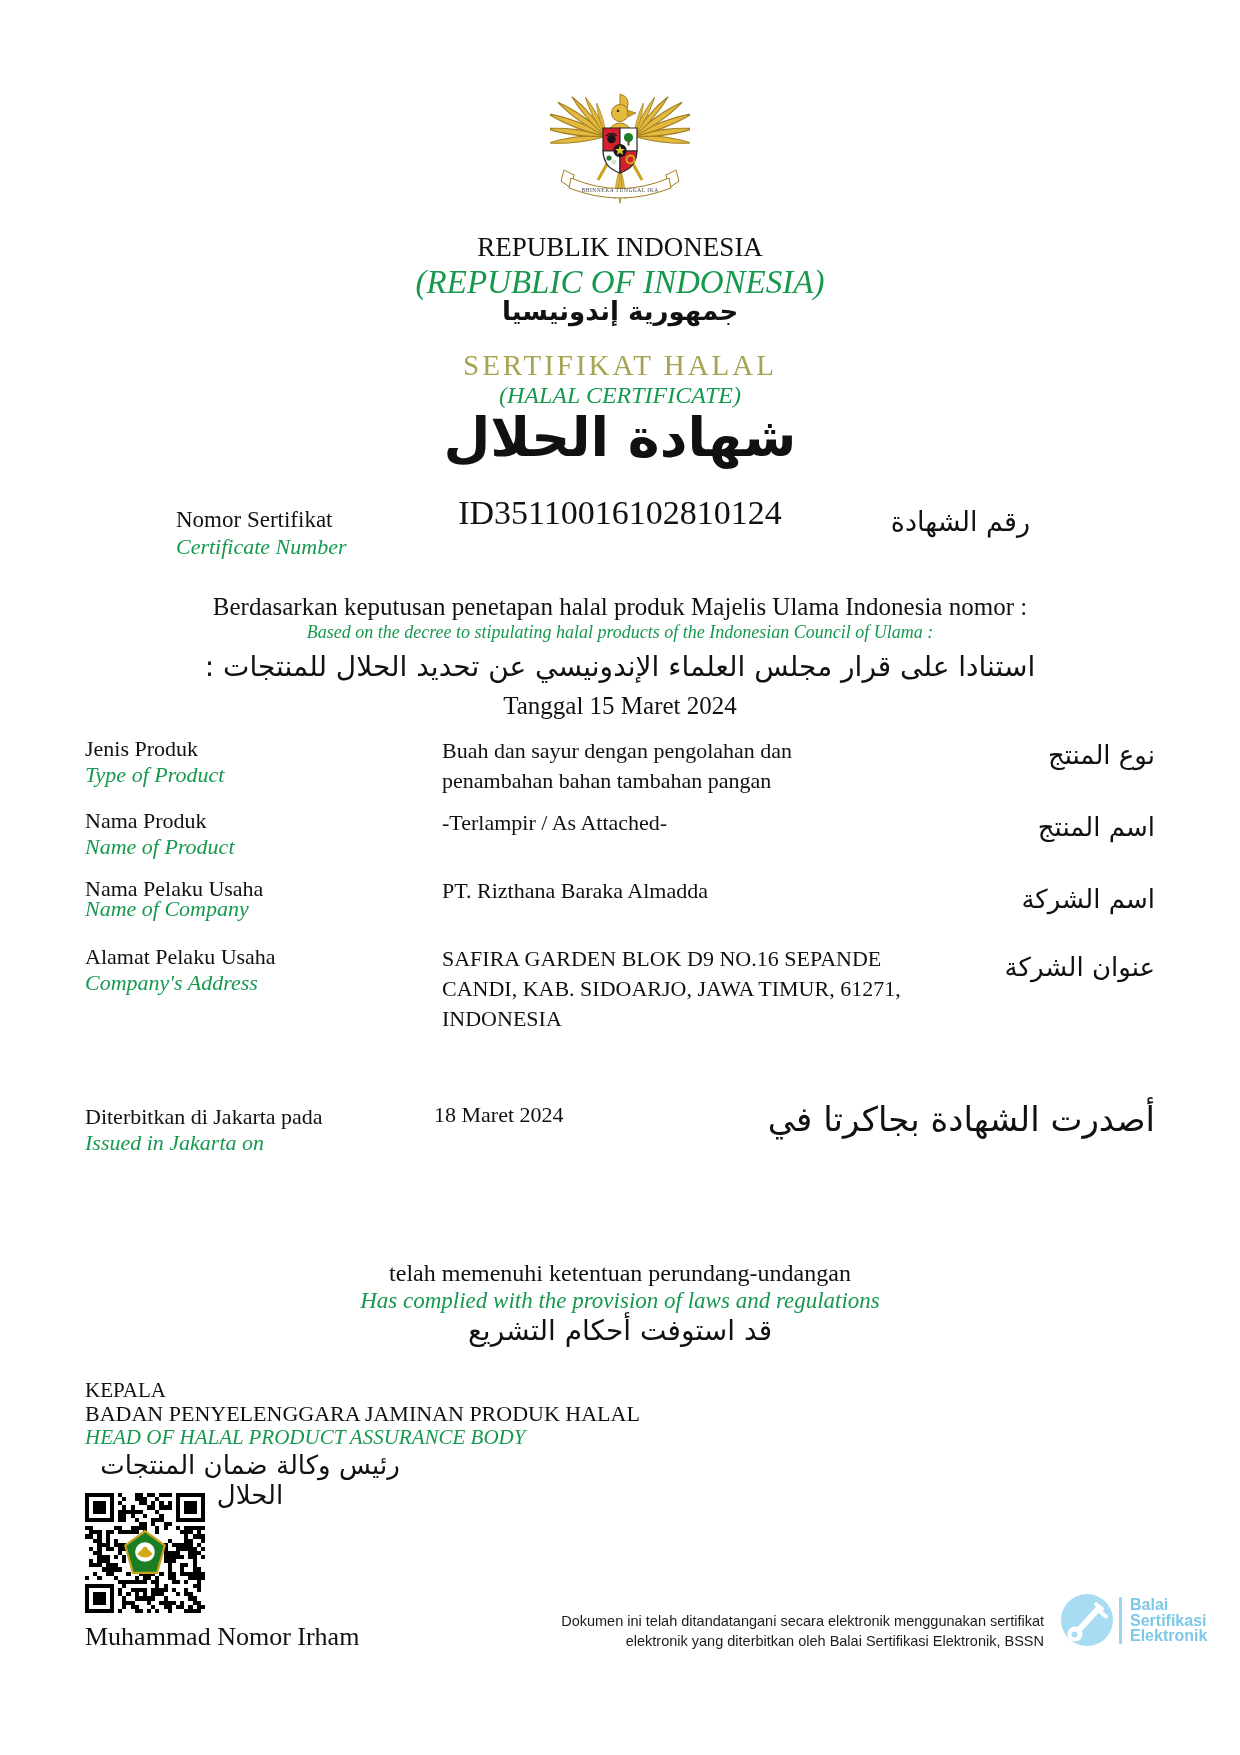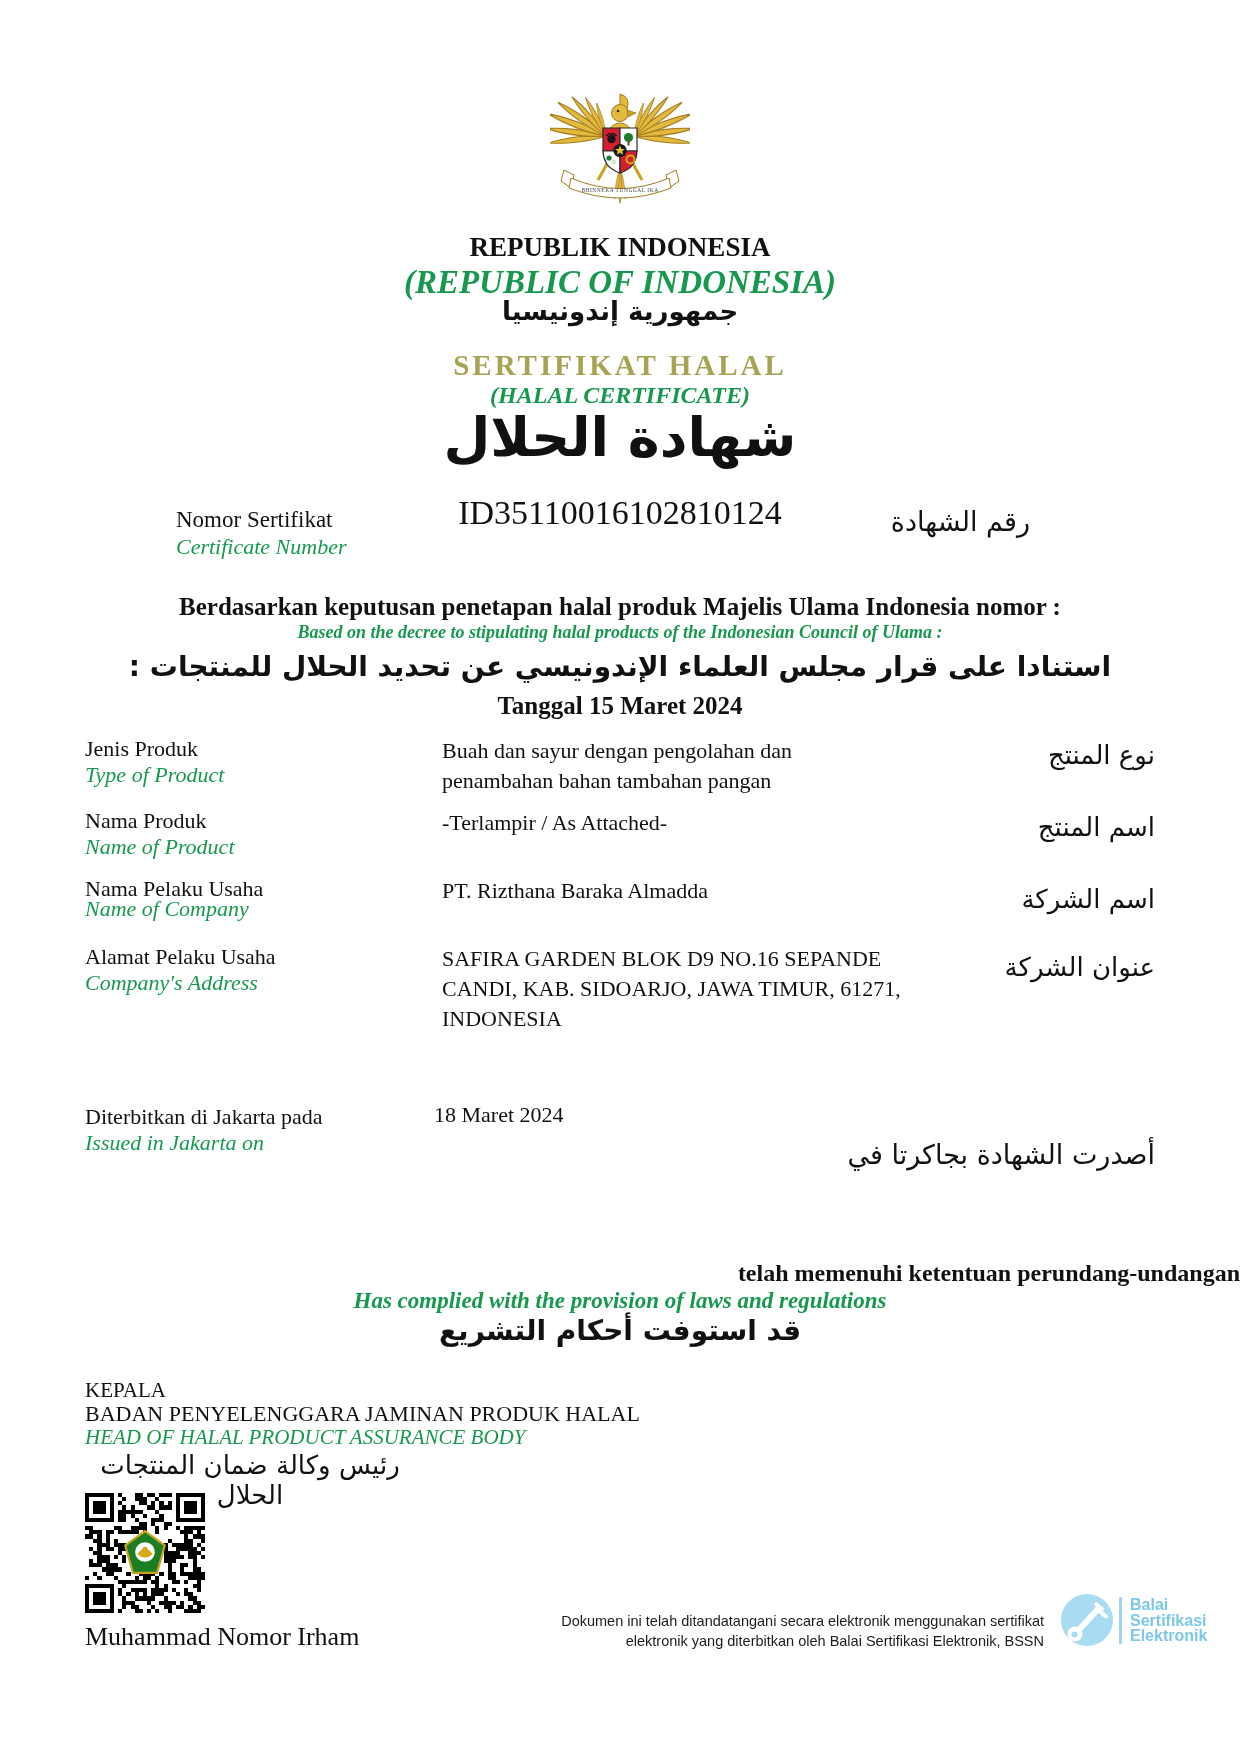--- a/index.html
+++ b/index.html
@@ -1,19 +1,19 @@
 <!DOCTYPE html>
 <html><head>
 <meta charset="utf-8">
 <style>
   html,body{margin:0;padding:0;background:#ffffff;}
   .page{position:relative;width:1240px;height:1755px;background:#ffffff;overflow:hidden;
         font-family:"Liberation Serif","DejaVu Serif",serif;color:#111;}
   .abs{position:absolute;}
-  .c{left:0;width:1240px;text-align:center;font-weight:bold;}
+  .c{left:0;width:1240px;text-align:center;}
   .green{color:#17984f;font-style:italic;}
   .gold{color:#a6a353;}
   .ar{font-family:"DejaVu Sans",sans-serif;direction:rtl;}
   .sans{font-family:"Liberation Sans","DejaVu Sans",sans-serif;}
   .row-label{font-size:22px;line-height:26px;text-align:right;}
   .row-label-en{font-size:22px;line-height:26px;}
   .row-value{font-size:22px;line-height:30px;}
   .row-ar{font-size:26px;line-height:30px;text-align:right;}
   .qr-wrap{left:85px;top:1493px;width:120px;height:120px;}
   .qr-wrap svg{display:block;}
@@ -152,24 +152,24 @@
     </div>
     <div class="abs row-ar ar" style="right:0;top:8px;width:280px;" dir="rtl">عنوان الشركة</div>
   </div>
 
   <div class="abs" style="left:85px;top:1104px;width:1070px;">
     <div class="abs row-label" style="left:0;top:0;">Diterbitkan di Jakarta pada</div>
     <div class="abs row-label-en green" style="left:0;top:26px;">Issued in Jakarta  on</div>
     <div class="abs row-value" style="left:349px;top:-4px;width:470px;">
       <div>18 Maret 2024</div>
     </div>
-    <div class="abs row-ar ar" style="right:0;top:0;width:420px;font-size:27px;margin-top:36px;" dir="rtl">أصدرت الشهادة بجاكرتا في</div>
-  </div>
-
-  <div class="abs c" style="top:1260px;font-size:24px;text-align:right;">telah memenuhi ketentuan perundang-undangan</div>
+    <div class="abs row-ar ar" style="right:0;top:0;width:420px;font-size:34px;" dir="rtl">أصدرت الشهادة بجاكرتا في</div>
+  </div>
+
+  <div class="abs c" style="top:1260px;font-size:24px;">telah memenuhi ketentuan perundang-undangan</div>
   <div class="abs c green" style="top:1288px;font-size:23px;">Has complied with the provision of laws and regulations</div>
   <div class="abs c ar" style="top:1314px;font-size:28px;" dir="rtl">قد استوفت أحكام التشريع</div>
 
   <div class="abs" style="left:85px;top:1378px;font-size:21px;">KEPALA</div>
   <div class="abs" style="left:85px;top:1401px;font-size:22px;">BADAN PENYELENGGARA JAMINAN PRODUK HALAL</div>
   <div class="abs green" style="left:85px;top:1425px;font-size:21px;">HEAD OF HALAL PRODUCT ASSURANCE BODY</div>
   <div class="abs ar" style="left:85px;top:1450px;width:330px;text-align:center;font-size:26px;" dir="rtl">رئيس وكالة ضمان المنتجات الحلال</div>
 
   <div class="abs qr-wrap">
     <svg id="qr" viewBox="0 0 29 29" width="120" height="120" fill="#000" style="shape-rendering:crispEdges;">

